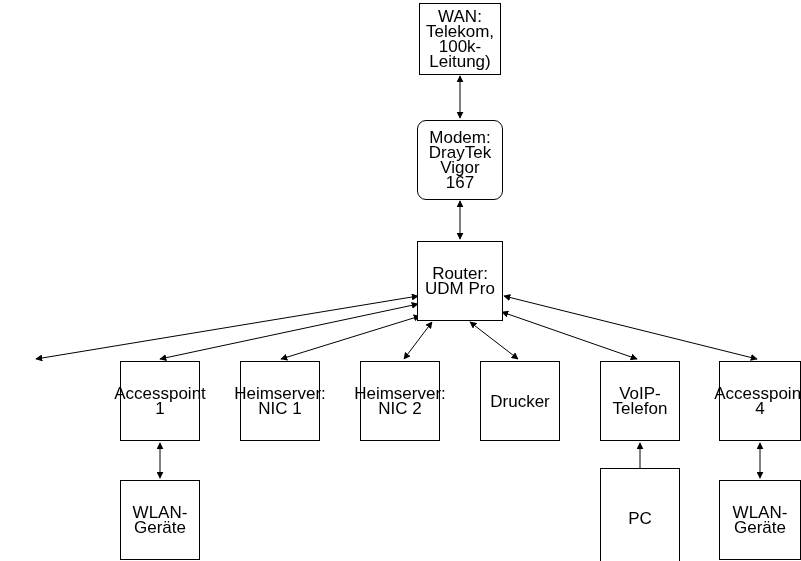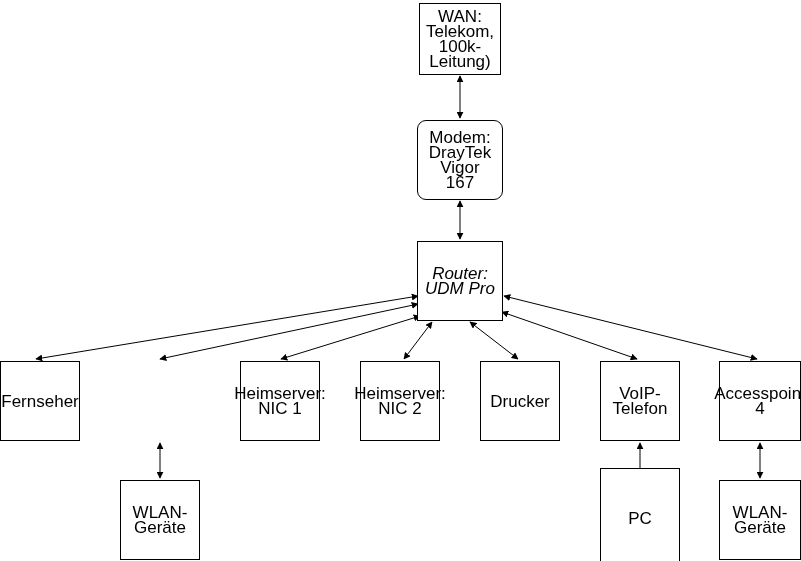--- a/index.html
+++ b/index.html
@@ -68,23 +68,23 @@
         <line x1="760" y1="443" x2="760" y2="478" stroke="#000000" stroke-width="1" marker-end="url(#arrow-end)" marker-start="url(#arrow-start)"></line>
       </g>
   </svg>
 
   <div class="node" style="left:419px;top:3px;width:82px;height:72px;">WAN:
 Telekom,
 100k-Leitung)</div>
   <div class="node" style="left:417px;top:120px;width:86px;height:80px;border-radius:9px;">Modem:
 DrayTek Vigor
 167</div>
-  <div class="node" style="left:417px;top:241px;width:86px;height:80px;font-style:italic;">Router:
+  <div class="node" style="left:417px;top:241px;width:86px;height:80px;">Router:
 UDM Pro</div>
-  <div class="node" style="left:0px;top:361px;width:80px;height:80px;">Fernseher</div>
+  <div class="node" style="left:120px;top:361px;width:80px;height:80px;">Accesspoint 1</div>
   <div class="node" style="left:240px;top:361px;width:80px;height:80px;">Heimserver:
 NIC 1</div>
   <div class="node" style="left:360px;top:361px;width:80px;height:80px;">Heimserver:
 NIC 2</div>
   <div class="node" style="left:600px;top:361px;width:80px;height:80px;">VoIP-Telefon</div>
   <div class="node" style="left:480px;top:361px;width:80px;height:80px;">Drucker</div>
   <div class="node" style="left:719px;top:361px;width:82px;height:80px;">Accesspoint 4</div>
   <div class="node" style="left:120px;top:480px;width:80px;height:80px;">WLAN-Geräte</div>
   <div class="node" style="left:600px;top:468px;width:80px;height:100px;">PC</div>
   <div class="node" style="left:719px;top:480px;width:82px;height:80px;">WLAN-Geräte</div>

